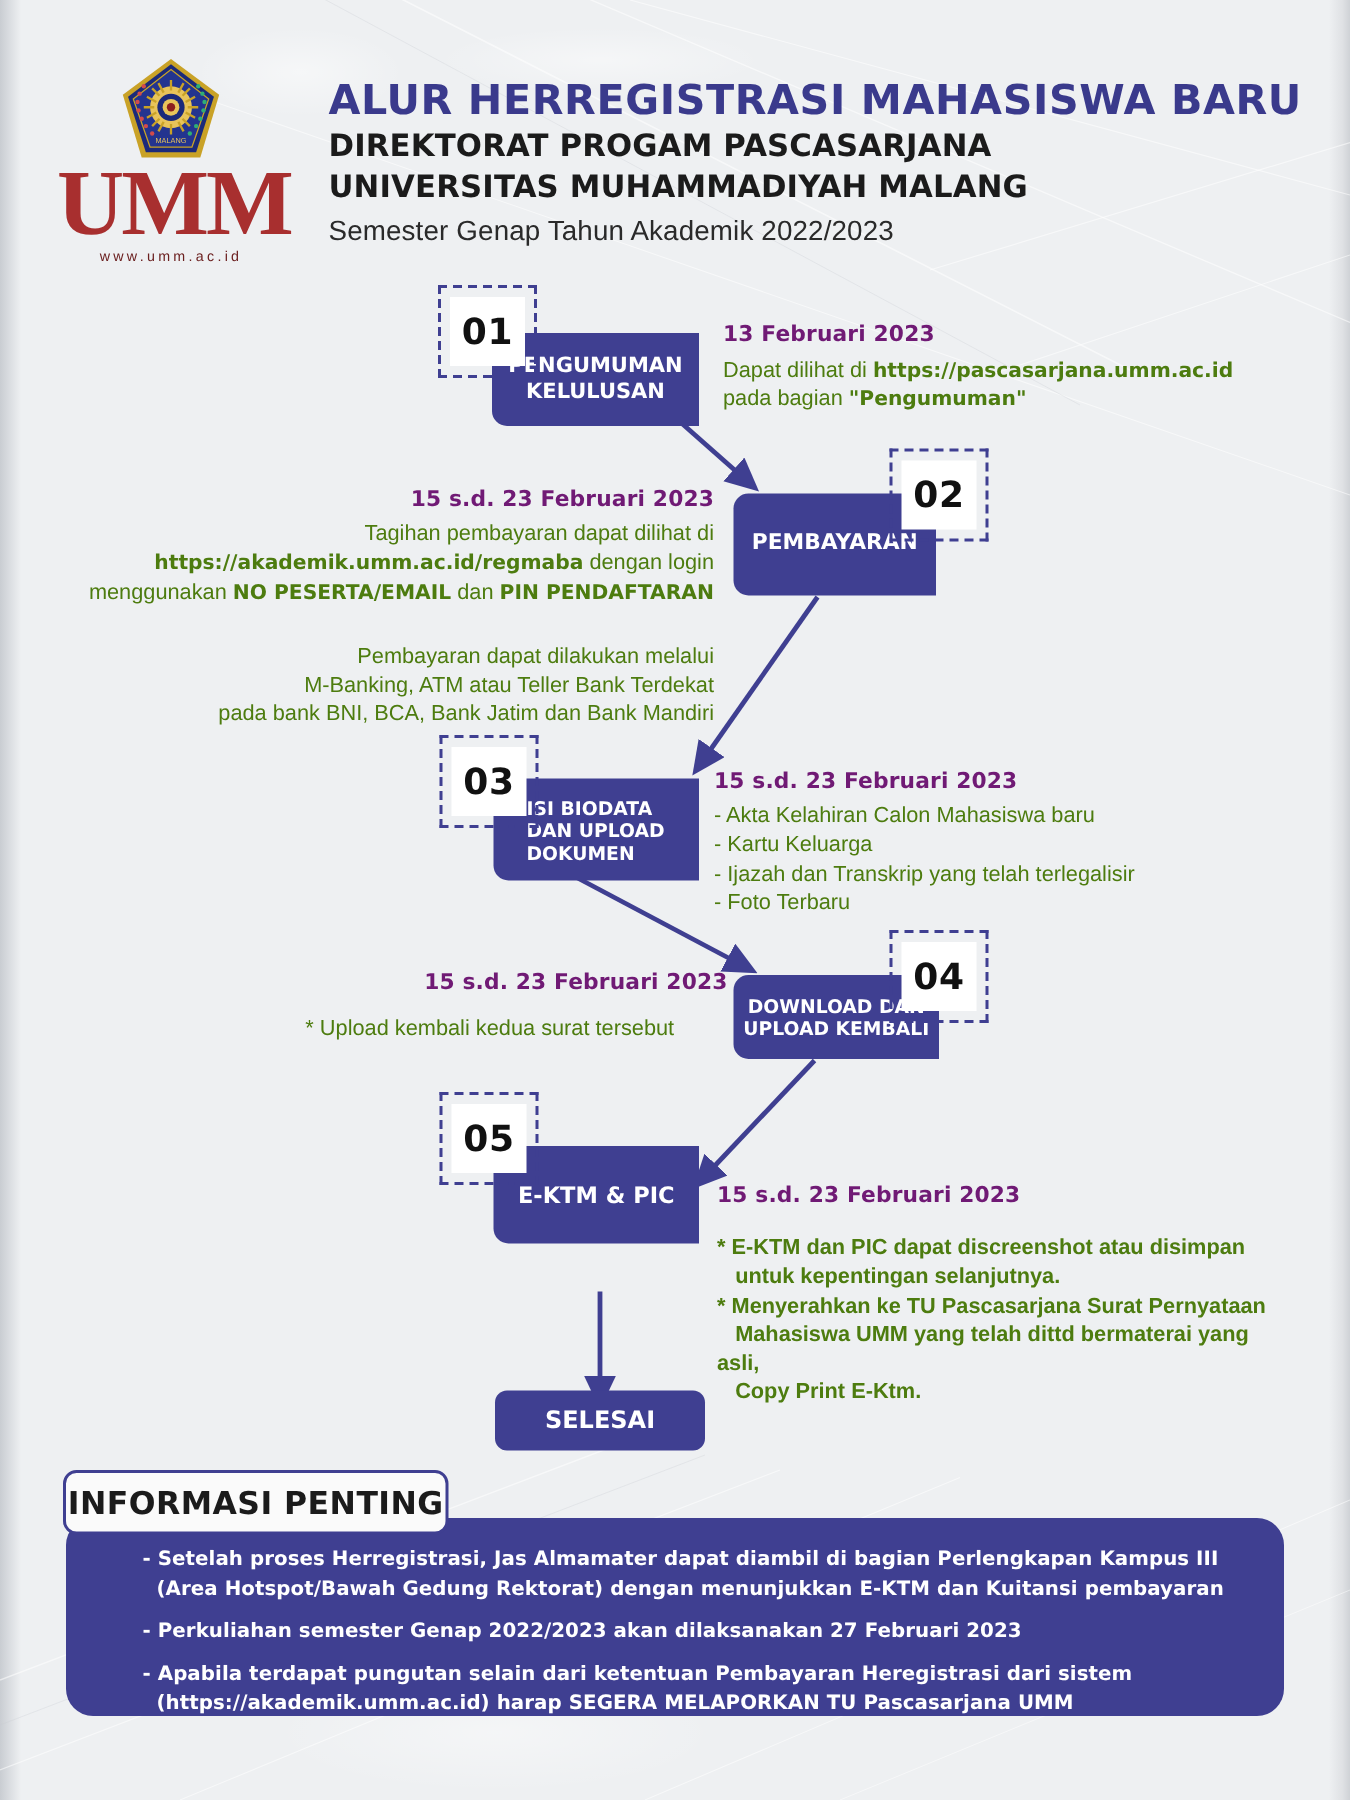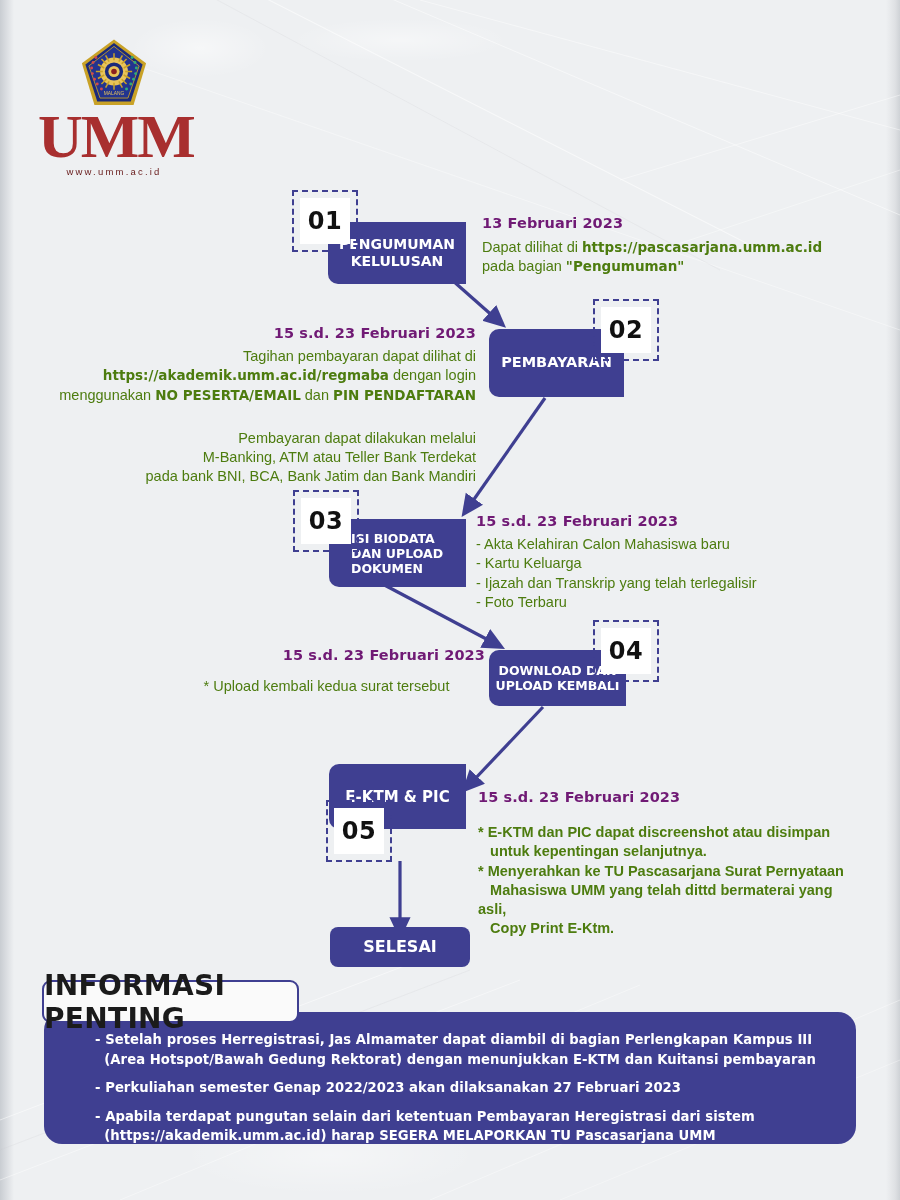--- a/index.html
+++ b/index.html
@@ -142,23 +142,24 @@
     width: 257px; height: 43px;
     background: #fafafa;
     border: 2.5px solid #3f3f91;
     border-radius: 9px;
     display: flex; align-items: center; justify-content: center;
     z-index: 11;
   }
   .info-head-label {
     font-family: "DejaVu Sans", sans-serif;
     font-weight: bold;
-    font-size: 28px;
+    font-size: 21px;
     color: #1b1b1b;
     letter-spacing: 0.3px;
+    text-align: right;
   }
   .info-list {
     position: absolute;
     left: 95px; top: 1030px;
     width: 740px;
     z-index: 12;
   }
   .info-item {
     font-family: "DejaVu Sans", sans-serif;
     font-weight: bold;
@@ -257,20 +258,26 @@
           <circle cx="22" cy="59" r="2.1"></circle>
             <circle cx="26" cy="66" r="2.1"></circle>
           <circle cx="32" cy="73" r="2.1"></circle>
         </g>
         <text x="50" y="82" font-family="Liberation Sans, sans-serif" font-size="7" fill="#e8c45a" text-anchor="middle">MALANG</text>
       </svg>
       <div class="logo-umm">UMM</div>
       <div class="logo-url">www.umm.ac.id</div>
     </div>
 
+    <div class="titles">
+      <div class="t-main">ALUR HERREGISTRASI MAHASISWA BARU</div>
+      <div class="t-sub1">DIREKTORAT PROGAM PASCASARJANA</div>
+      <div class="t-sub2">UNIVERSITAS MUHAMMADIYAH MALANG</div>
+      <div class="t-sem">Semester Genap Tahun Akademik 2022/2023</div>
+    </div>
   </div>
 
   <svg class="svg-layer" viewBox="0 0 900 1200">
     <defs>
       <marker id="ah" markerWidth="7" markerHeight="7" refX="2.4" refY="3.3" orient="auto">
         <polygon points="0,0 7,3.3 0,6.6" fill="#3f3f91"></polygon>
       </marker>
     </defs>
     <g stroke="#3f3f91" stroke-width="3.2" fill="none" marker-end="url(#ah)">
       <line x1="452" y1="280" x2="495" y2="318"></line>
@@ -325,21 +332,21 @@
       <div>
         <span>DOWNLOAD DAN</span>
         <span>UPLOAD KEMBALI</span>
       </div>
     </div>
     <div class="txt right-al" style="left:110px; top:647px; width:375px;">
       <div class="date">15 s.d. 23 Februari 2023</div>
       <div class="body-txt" style="margin-top:14px; text-align:center; padding-left:58px;">* Upload kembali kedua surat tersebut</div>
     </div>
 
-    <div class="badge" style="left:301px; top:808px;margin-left:33px;">05</div>
+    <div class="badge" style="left:301px; top:736px;">05</div>
     <div class="node" style="left:329px; top:764px; width:137px; height:65px; border-radius:10px 0 0 10px; font-size:15px;">
       <div>
         <span>E-KTM &amp; PIC</span>
       </div>
     </div>
     <div class="txt" style="left:478px; top:789px; width:380px;">
       <div class="date">15 s.d. 23 Februari 2023</div>
       <div class="body-txt" style="margin-top:18px;font-weight:bold;">* E-KTM dan PIC dapat discreenshot atau disimpan<br>&nbsp;&nbsp;&nbsp;untuk kepentingan selanjutnya.<br>* Menyerahkan ke TU Pascasarjana Surat Pernyataan<br>&nbsp;&nbsp;&nbsp;Mahasiswa UMM yang telah dittd bermaterai yang asli,<br>&nbsp;&nbsp;&nbsp;Copy Print E-Ktm.</div>
     </div>
 

